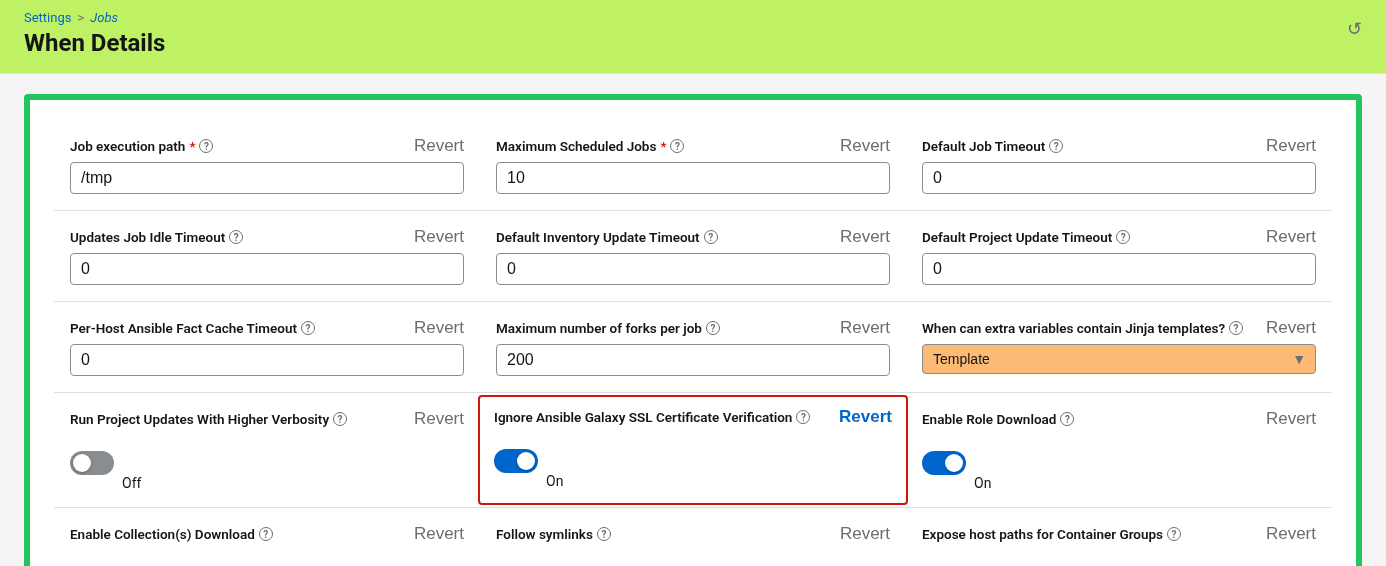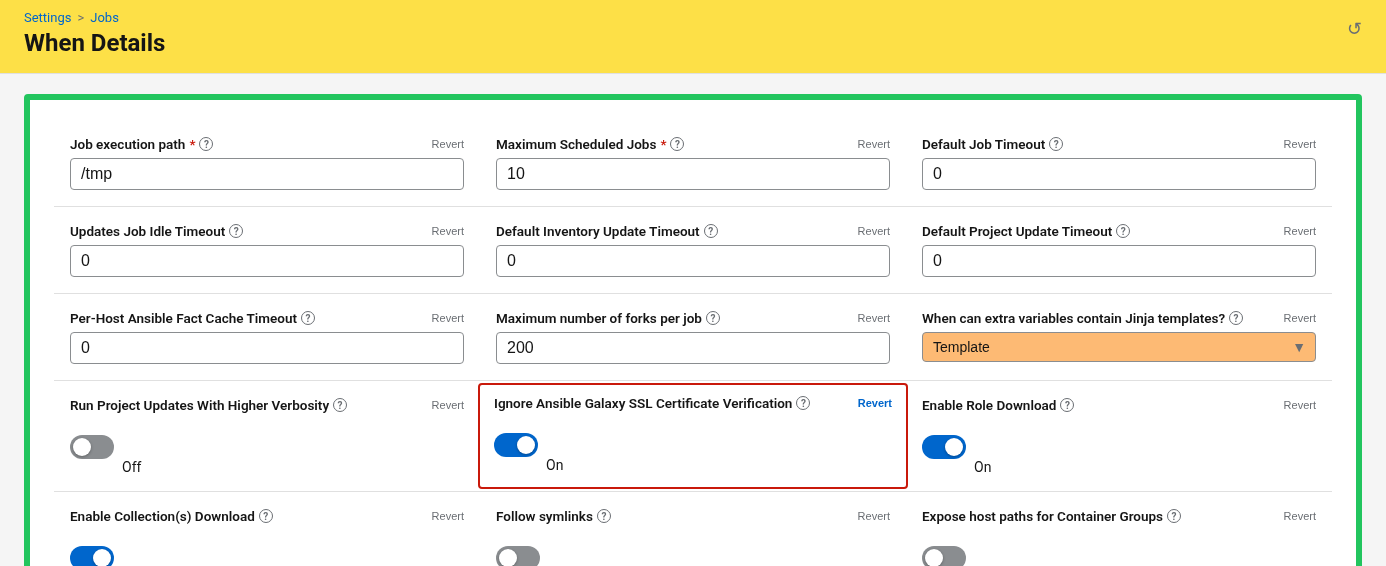--- a/index.html
+++ b/index.html
@@ -3,41 +3,42 @@
   <meta charset="utf-8">
   <style>
     * { box-sizing: border-box; margin: 0; padding: 0; }
     body {
       font-family: -apple-system, BlinkMacSystemFont, "Segoe UI", Roboto, sans-serif;
       background: #f5f5f5;
       color: #151515;
       font-size: 14px;
     }
     .header-bar {
-      background: #fde047;
+      background: #bef264;
       padding: 10px 24px 16px;
       border-bottom: 1px solid #e0e0e0;
     }
     .breadcrumb {
       display: flex;
       align-items: center;
       gap: 6px;
       font-size: 13px;
       margin-bottom: 4px;
     }
     .breadcrumb-settings {
       color: #0066cc;
       cursor: pointer;
     }
     .breadcrumb-sep {
       color: #6a6e73;
     }
     .breadcrumb-jobs {
       color: #0066cc;
       cursor: pointer;
+      font-style: italic;
     }
     .page-title {
       font-size: 24px;
       font-weight: 700;
       color: #151515;
     }
     .history-icon-btn {
       position: absolute;
       top: 18px;
       right: 24px;
@@ -99,21 +100,21 @@
       color: #6a6e73;
       cursor: pointer;
       font-style: normal;
       font-weight: bold;
     }
     .revert-btn {
       color: #0066cc;
       background: none;
       border: none;
       cursor: pointer;
-      font-size: 11px;
+      font-size: 17px;
       padding: 0;
     }
     .revert-btn.plain {
       color: #6a6e73;
     }
     .text-input {
       width: 100%;
       border: 1px solid #8a8d90;
       border-radius: 4px;
       padding: 6px 10px;

